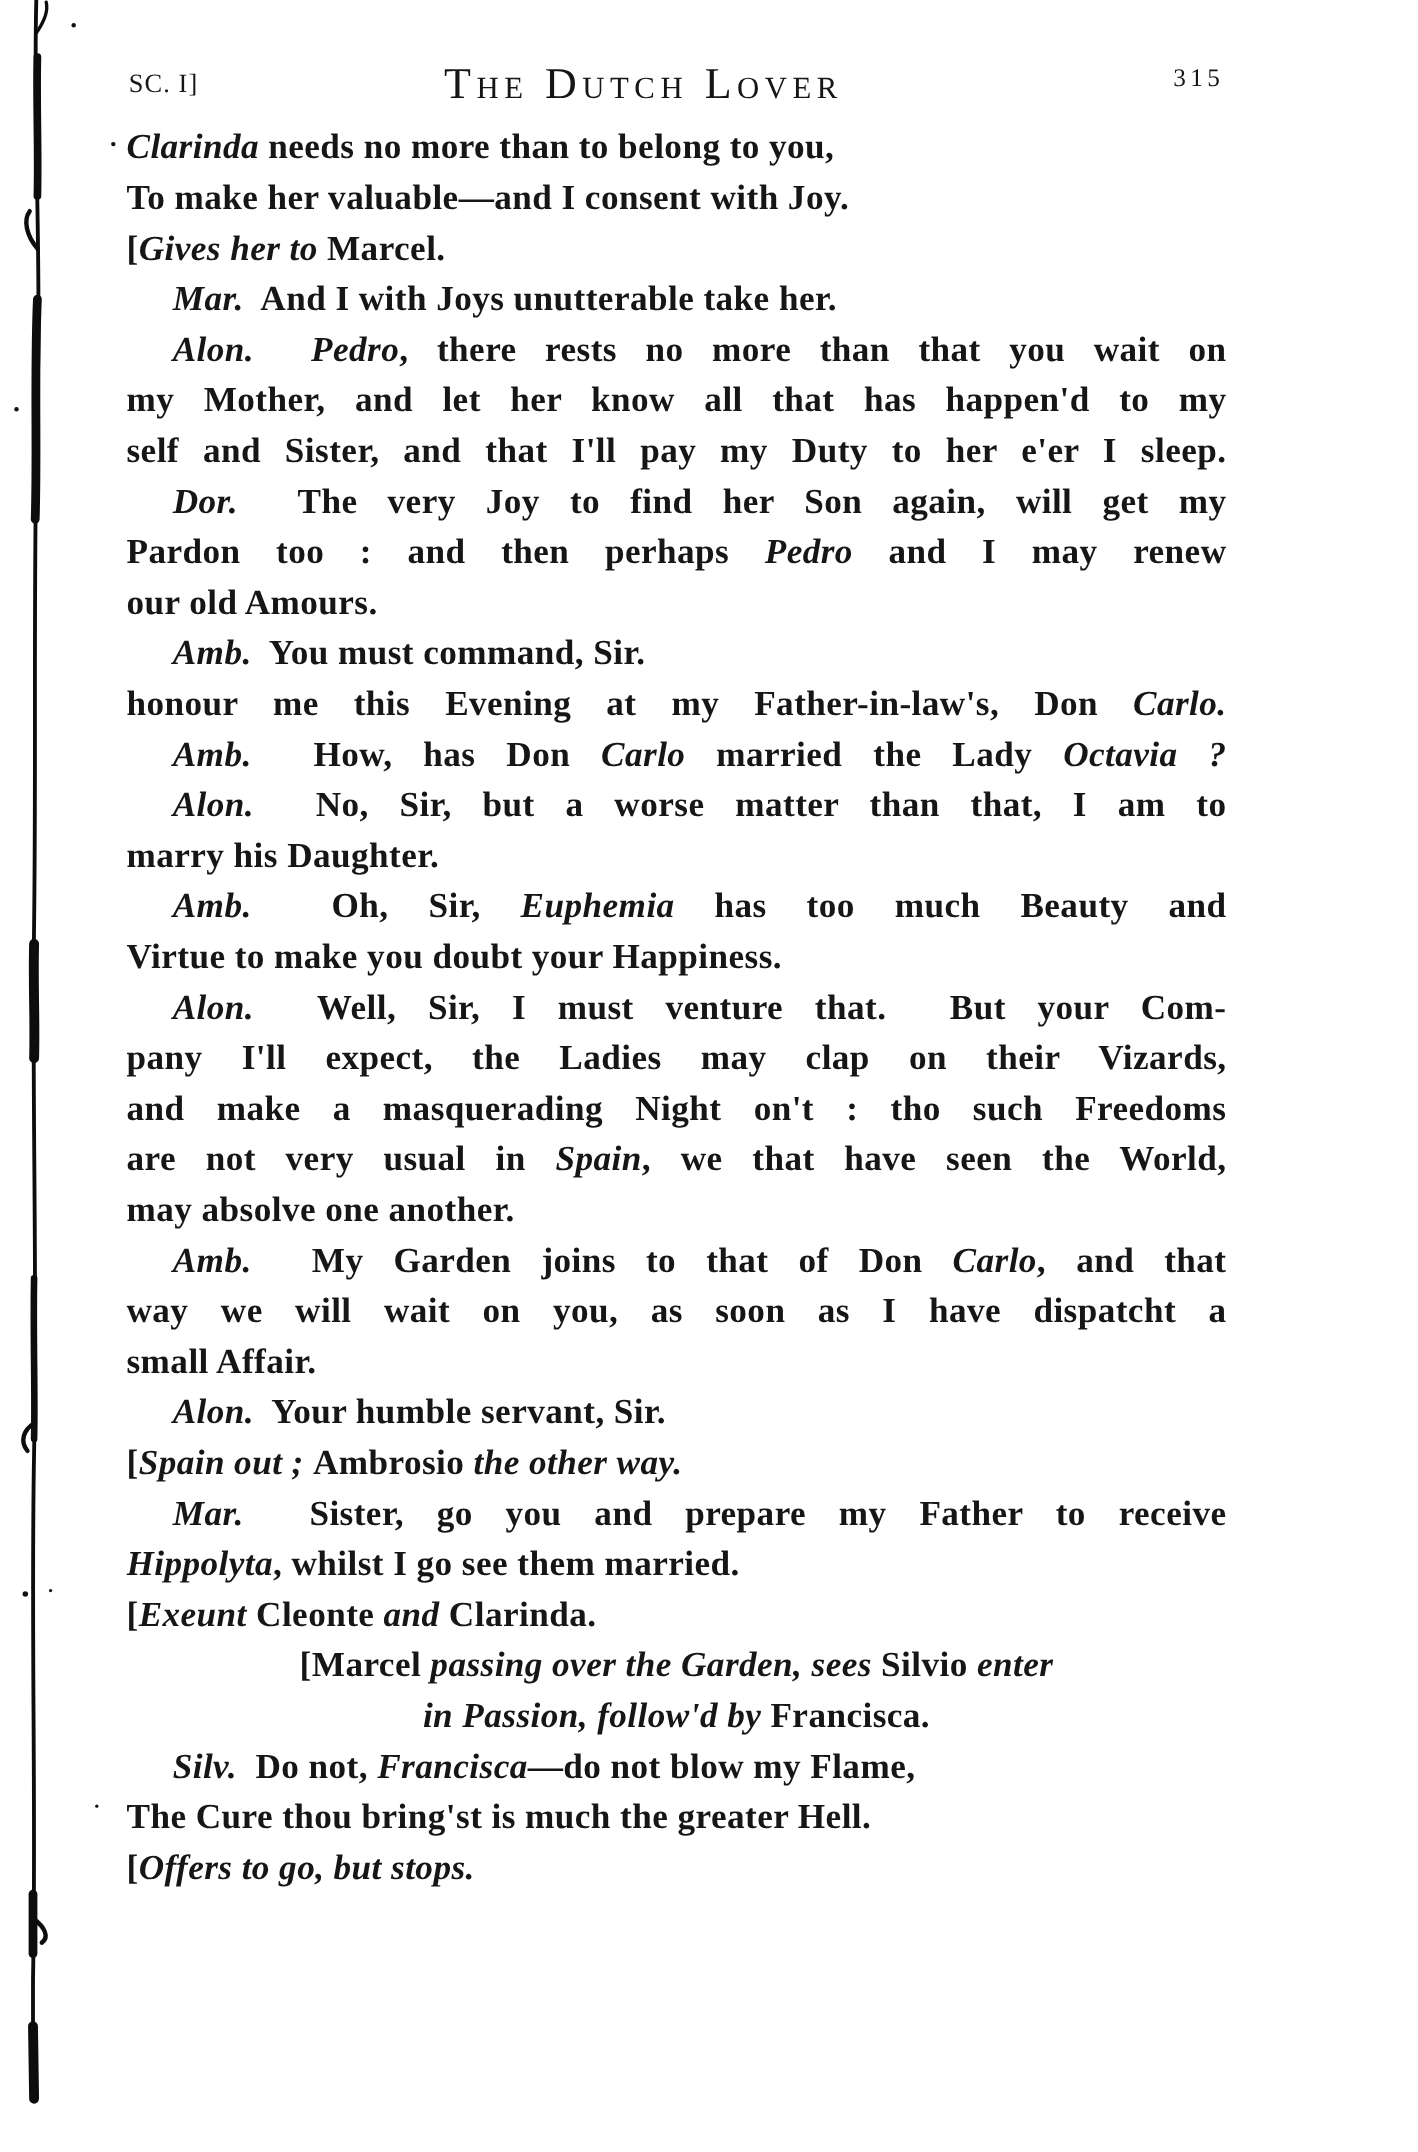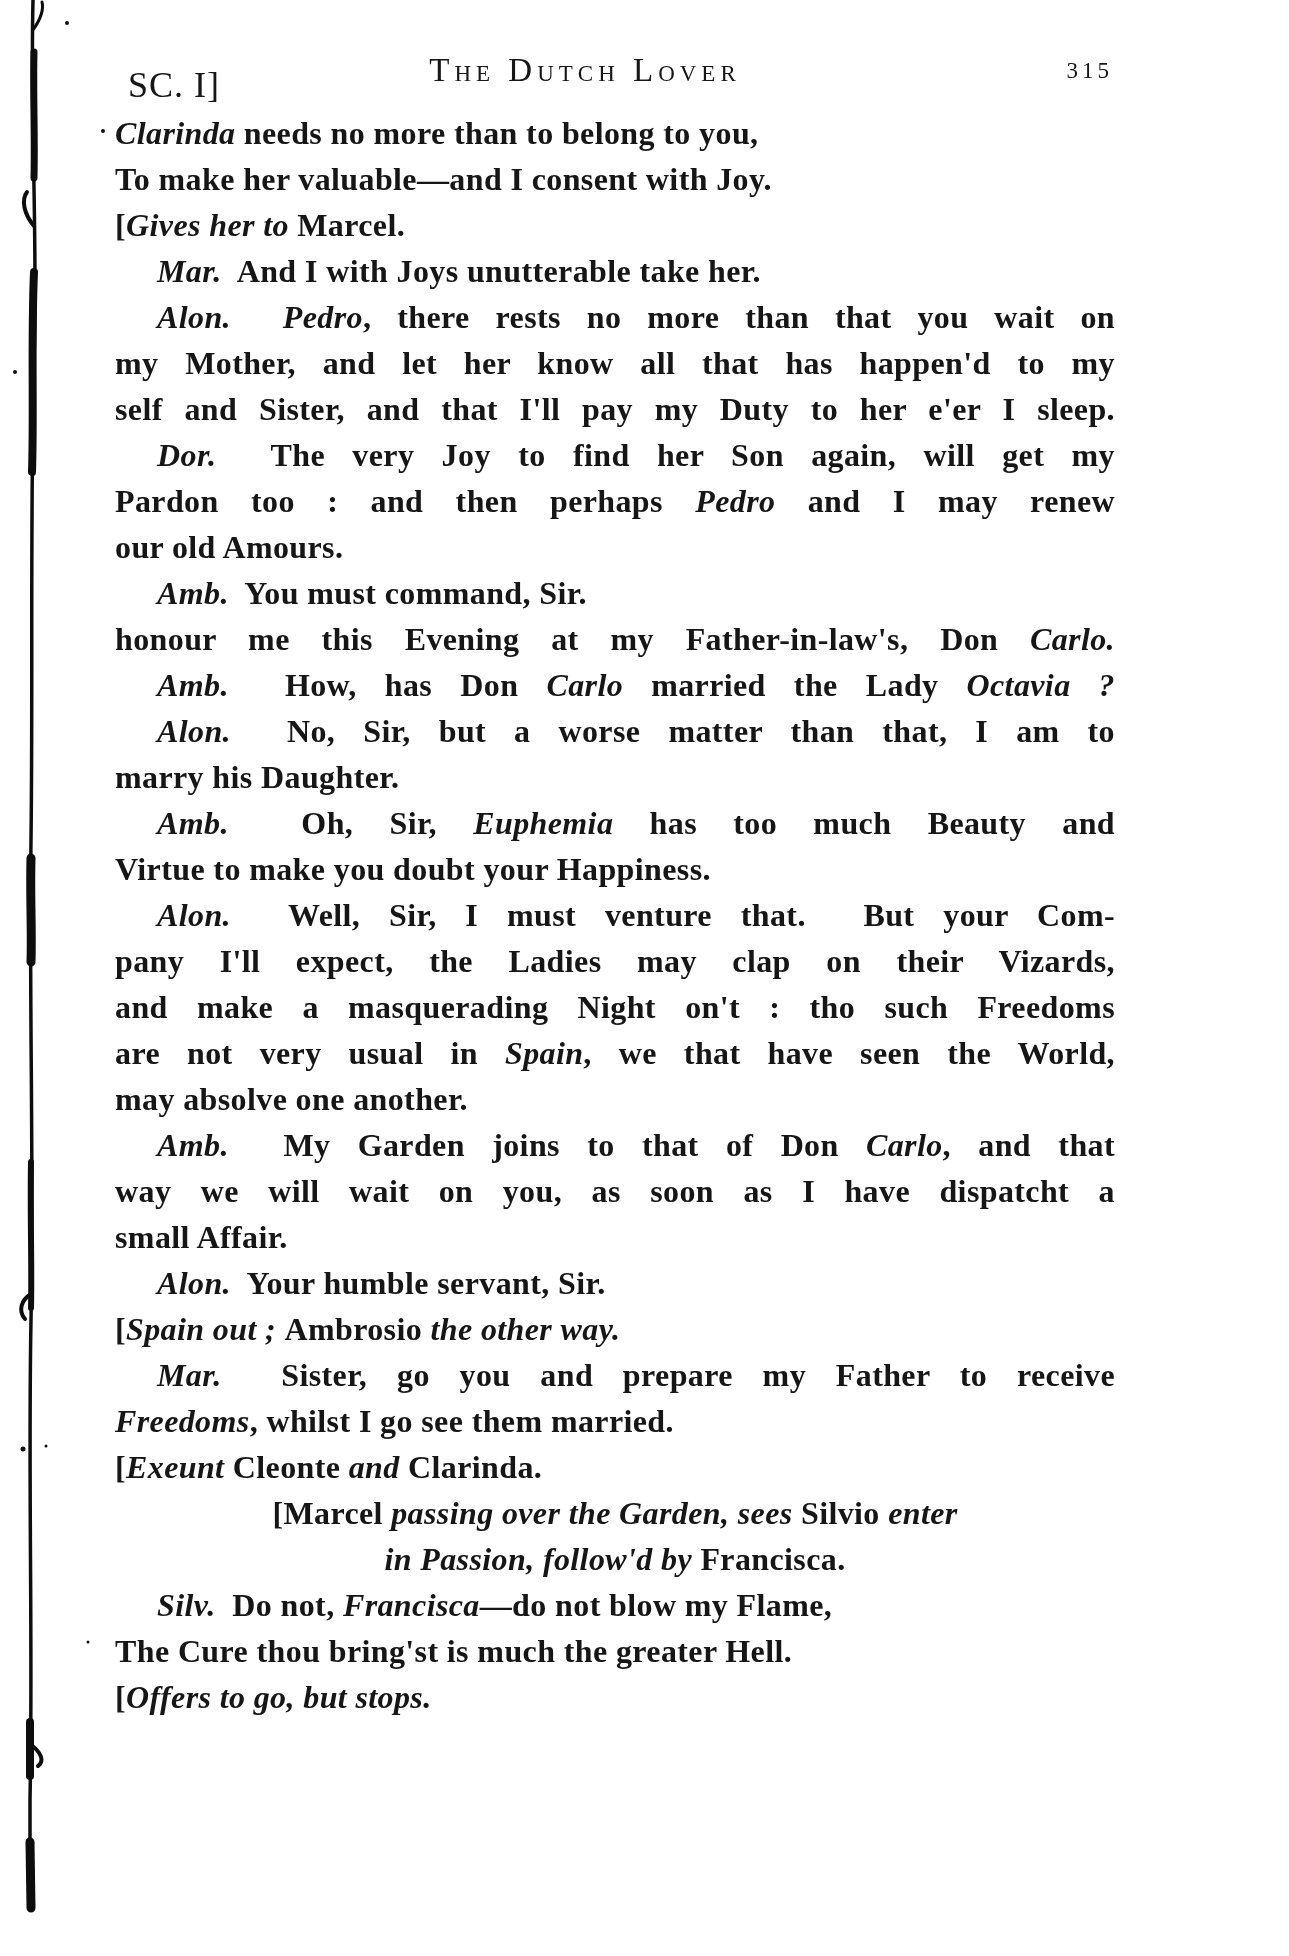--- a/index.html
+++ b/index.html
@@ -11,23 +11,23 @@
     position: relative;
     overflow: hidden;
   }
   .page { position: absolute; inset: 0; }
 
   
   .edge-artifact { position: absolute; left: 0; top: 0; }
 
   
   .header { position: absolute; left: 115px; top: 52px; width: 1000px; height: 52px; }
-  .h-left  { position: absolute; left: 2px; top: 12px; font-size: 36px; letter-spacing: 1px; margin-left: 11px; }
+  .h-left  { position: absolute; left: 2px; top: 12px; font-size: 24px; letter-spacing: 1px; }
   .h-center{ position: absolute; left: 0; right: 60px; top: 0; text-align: center;
-             font-variant: small-caps; font-size: 33px; letter-spacing: 5px; }
+             font-variant: small-caps; font-size: 40px; letter-spacing: 5px; }
   .h-right { position: absolute; right: 2px; top: 6px; font-size: 23px; letter-spacing: 4px; }
 
   
   .textblock { position: absolute; left: 115px; top: 110px; width: 1000px; font-weight: bold; }
   .line {
     height: 46px; line-height: 46px;
     font-size: 32px;
     letter-spacing: 0.012em;
     overflow: hidden;
     white-space: normal;
@@ -96,21 +96,21 @@
       <div class="line al-flush j"><span>pany I'll expect, the Ladies may clap on their Vizards,</span></div>
       <div class="line al-flush j"><span>and make a masquerading Night on't : tho such Freedoms</span></div>
       <div class="line al-flush j"><span>are not very usual in </span><span class="it">Spain</span><span>, we that have seen the World,</span></div>
       <div class="line al-flush"><span>may absolve one another.</span></div>
       <div class="line al-indent j"><span class="it">Amb.</span><span>&nbsp; My Garden joins to that of Don </span><span class="it">Carlo</span><span>, and that</span></div>
       <div class="line al-flush j"><span>way we will wait on you, as soon as I have dispatcht a</span></div>
       <div class="line al-flush"><span>small Affair.</span></div>
       <div class="line al-indent"><span class="it">Alon.</span><span>&nbsp; Your humble servant, Sir.</span></div>
       <div class="line al-right"><span>[</span><span class="it">Spain out ; </span><span>Ambrosio </span><span class="it">the other way.</span></div>
       <div class="line al-indent j"><span class="it">Mar.</span><span>&nbsp; Sister, go you and prepare my Father to receive</span></div>
-      <div class="line al-flush"><span class="it">Freedoms</span><span>, whilst I go see them married.</span></div>
+      <div class="line al-flush"><span class="it">Hippolyta</span><span>, whilst I go see them married.</span></div>
       <div class="line al-right"><span>[</span><span class="it">Exeunt </span><span>Cleonte </span><span class="it">and </span><span>Clarinda.</span></div>
       <div class="line al-center"><span>[Marcel </span><span class="it">passing over the Garden, sees </span><span>Silvio </span><span class="it">enter</span></div>
       <div class="line al-center"><span class="it">in Passion, follow'd by </span><span>Francisca.</span></div>
       <div class="line al-indent"><span class="it">Silv.</span><span>&nbsp; Do not, </span><span class="it">Francisca</span><span>—do not blow my Flame,</span></div>
       <div class="line al-flush"><span>The Cure thou bring'st is much the greater Hell.</span></div>
       <div class="line al-right"><span>[</span><span class="it">Offers to go, but stops.</span></div>
     </div>
 
 </div>
 

